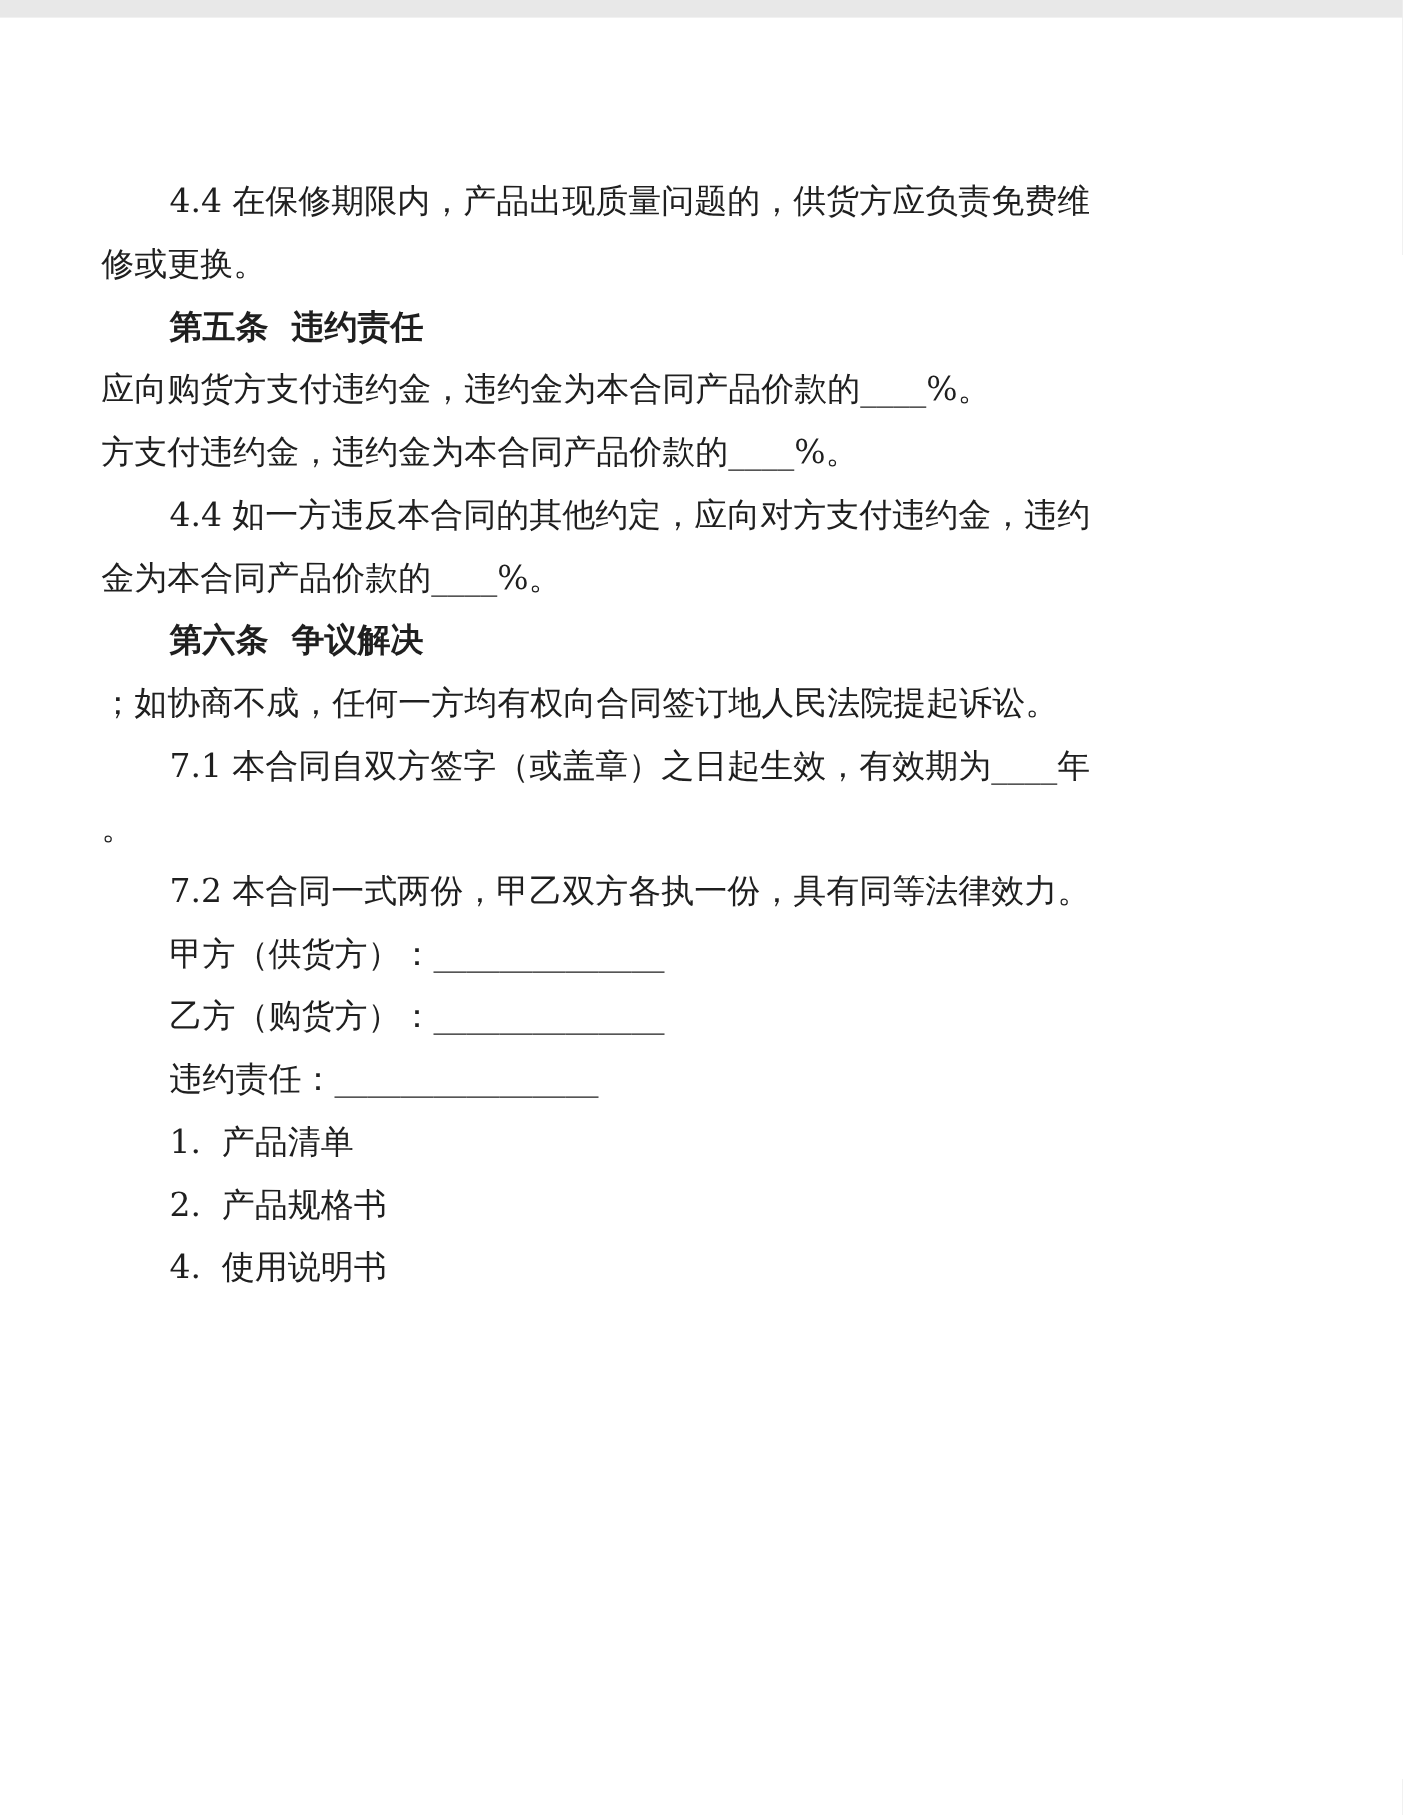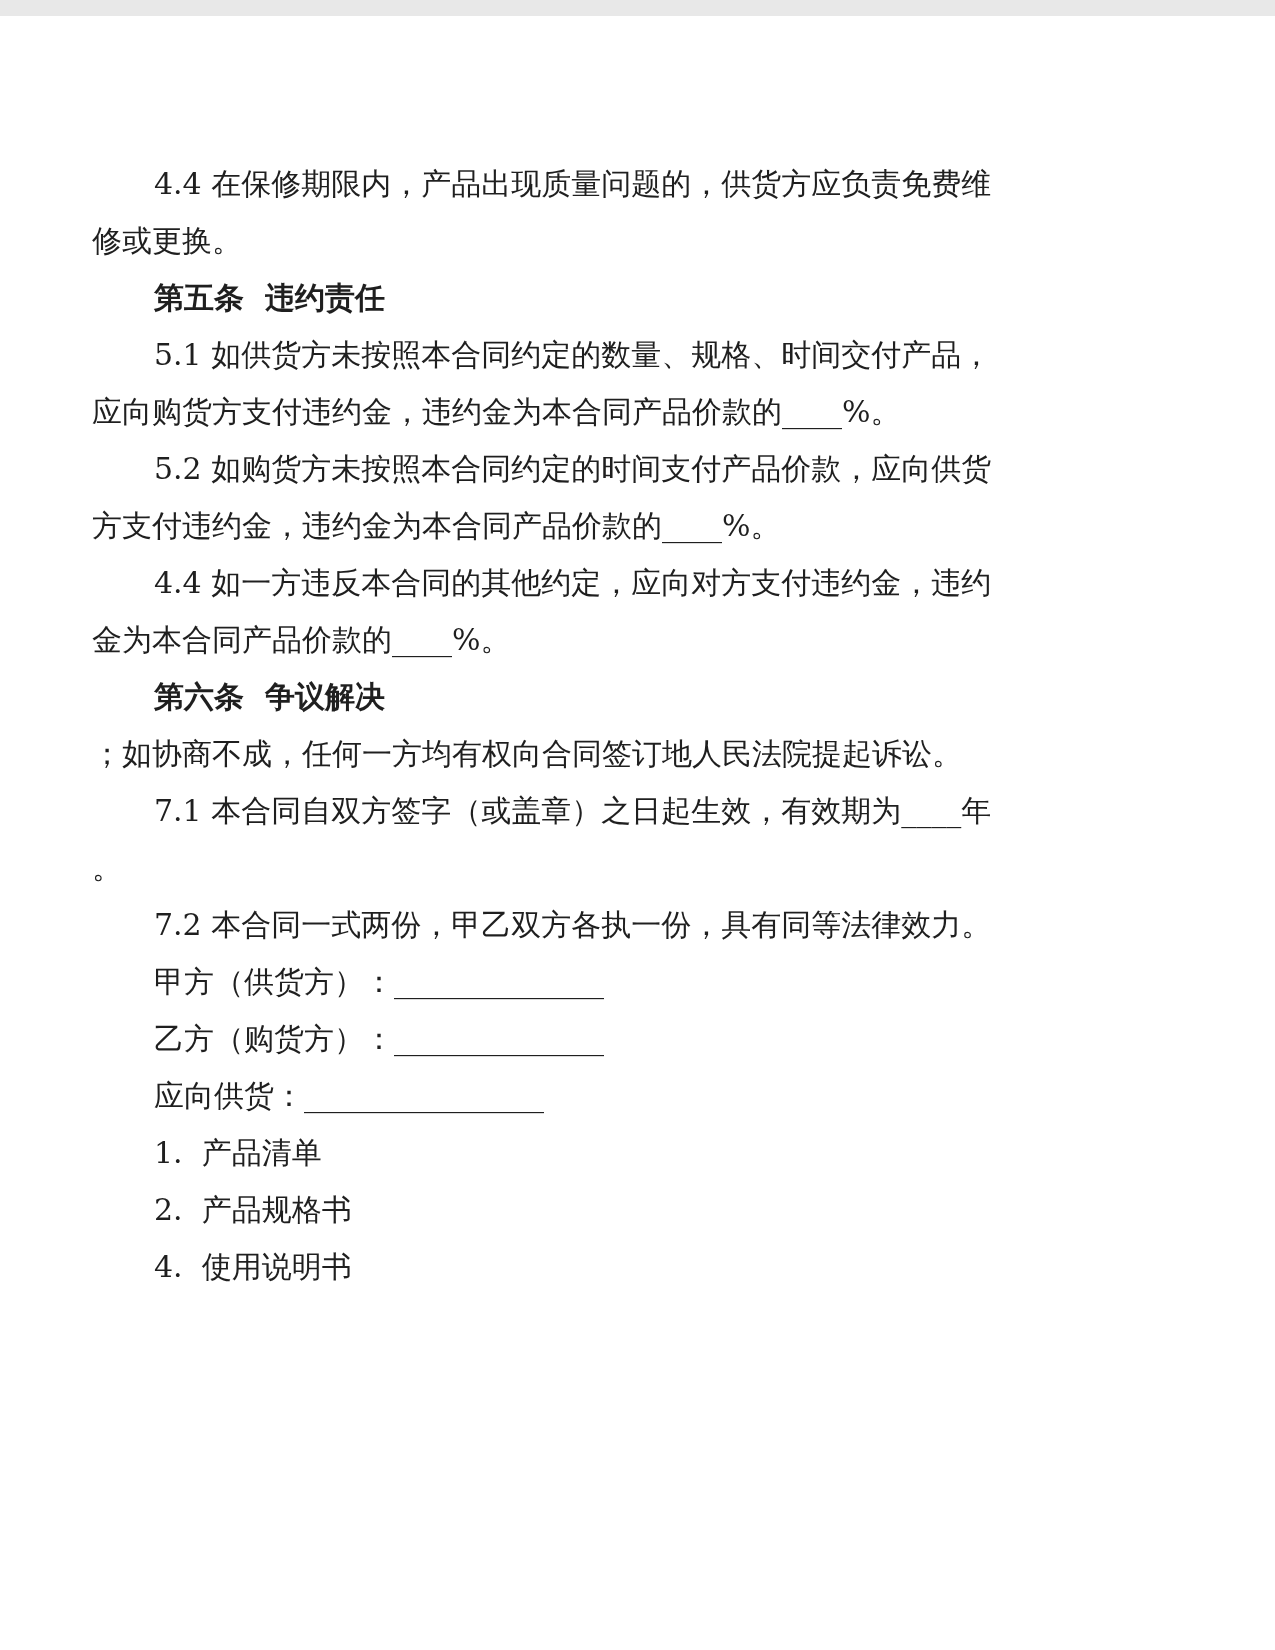--- a/index.html
+++ b/index.html
@@ -33,30 +33,28 @@
     font-weight: bold;
   }
 </style>
 </head>
 <body>
 
 <div class="page">
   <div class="line indent">4.4 在保修期限内，产品出现质量问题的，供货方应负责免费维</div>
   <div class="line">修或更换。</div>
   <div class="line indent bold">第五条  违约责任</div>
-  <div class="line indent">5.1 如供货方未按照本合同约定的数量、规格、时间交付产品，</div>
   <div class="line">应向购货方支付违约金，违约金为本合同产品价款的____%。</div>
-  <div class="line indent">5.2 如购货方未按照本合同约定的时间支付产品价款，应向供货</div>
   <div class="line">方支付违约金，违约金为本合同产品价款的____%。</div>
   <div class="line indent">4.4 如一方违反本合同的其他约定，应向对方支付违约金，违约</div>
   <div class="line">金为本合同产品价款的____%。</div>
   <div class="line indent bold">第六条  争议解决</div>
   <div class="line">；如协商不成，任何一方均有权向合同签订地人民法院提起诉讼。</div>
   <div class="line indent">7.1 本合同自双方签字（或盖章）之日起生效，有效期为____年</div>
   <div class="line">。</div>
   <div class="line indent">7.2 本合同一式两份，甲乙双方各执一份，具有同等法律效力。</div>
   <div class="line indent">甲方（供货方）：______________</div>
   <div class="line indent">乙方（购货方）：______________</div>
-  <div class="line indent">应向供货：________________</div>
+  <div class="line indent">违约责任：________________</div>
   <div class="line indent">1.  产品清单</div>
   <div class="line indent">2.  产品规格书</div>
   <div class="line indent">4.  使用说明书</div>
 </div>
 
 </body></html>

